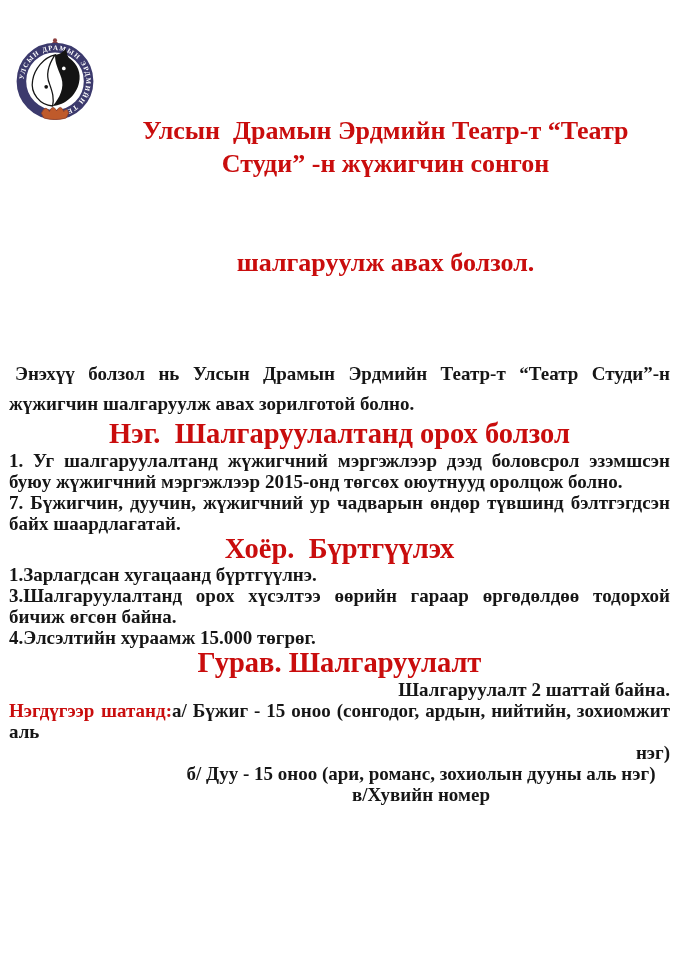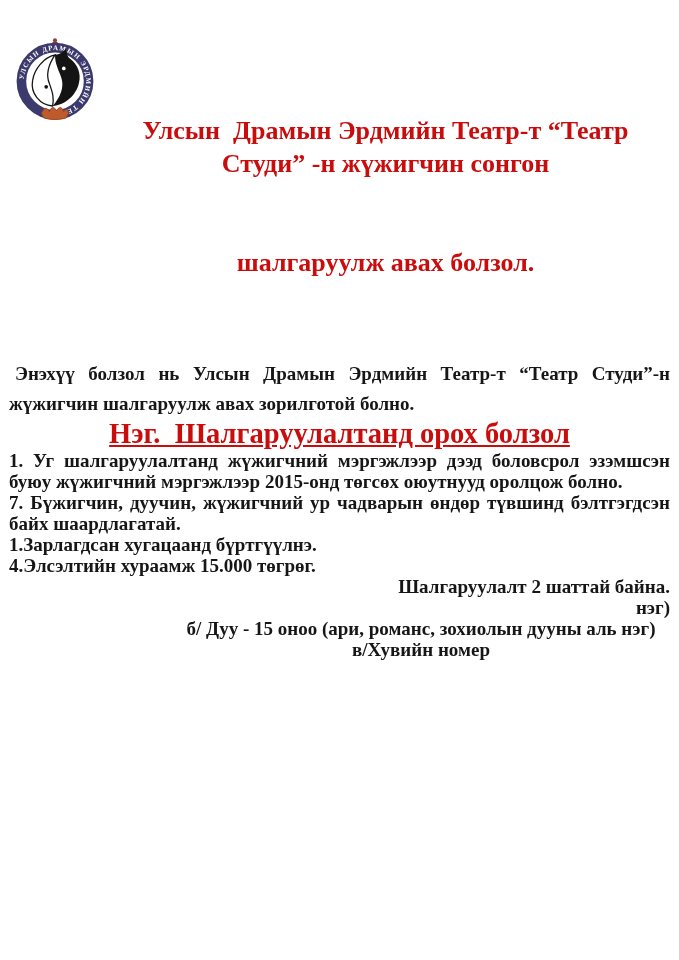--- a/index.html
+++ b/index.html
@@ -35,21 +35,20 @@
   }
   
   .p{margin:0;line-height:21px;text-align:justify;}
   .intro{margin:14px 0 0 0;line-height:30px;text-indent:6px;}
   .heading{
     margin:3px 0 3px 0;
     line-height:24.5px;
     text-align:center;
     color:var(--red);
     white-space:pre-wrap;
-    text-decoration:underline;
   }
   .left{text-align:right;}
   .indent{padding-left:163px;text-align:center;}
   .lastjust{text-align-last:justify;}
   .label{display:inline-block;width:163px;color:var(--red);text-align:left;}
 </style>
 </head>
 <body>
 
 <div class="page">
@@ -87,22 +86,26 @@
       <div>шалгаруулж авах болзол.</div>
     </div>
   </div>
 
   <p class="p intro">Энэхүү болзол нь Улсын Драмын Эрдмийн Театр-т “Театр Студи”-н жүжигчин шалгаруулж авах зорилготой болно.</p>
 
   <h2 class="heading">Нэг.  Шалгаруулалтанд орох болзол</h2>
   <p class="p">1. Уг шалгаруулалтанд жүжигчний мэргэжлээр дээд боловсрол эзэмшсэн буюу жүжигчний мэргэжлээр 2015-онд төгсөх оюутнууд оролцож болно.</p>
   <p class="p">7. Бүжигчин, дуучин, жүжигчний ур чадварын өндөр түвшинд бэлтгэгдсэн байх шаардлагатай.</p>
 
+  <h2 class="heading">Хоёр.  Бүртгүүлэх</h2>
   <p class="p">1.Зарлагдсан хугацаанд бүртгүүлнэ.</p>
+  <p class="p">3.Шалгаруулалтанд орох хүсэлтээ өөрийн гараар өргөдөлдөө тодорхой бичиж өгсөн байна.</p>
   <p class="p">4.Элсэлтийн хураамж 15.000 төгрөг.</p>
 
+  <h2 class="heading">Гурав. Шалгаруулалт</h2>
   <p class="p left">Шалгаруулалт 2 шаттай байна.</p>
 
+  <p class="p lastjust"><span class="label">Нэгдүгээр шатанд:</span><span>а/ Бүжиг - 15 оноо (сонгодог, ардын, нийтийн, зохиомжит аль</span></p>
   <p class="p left">нэг)</p>
   <p class="p indent">б/ Дуу - 15 оноо (ари, романс, зохиолын дууны аль нэг)</p>
   <p class="p indent">в/Хувийн номер</p>
 
 </div>
 
 </body></html>

